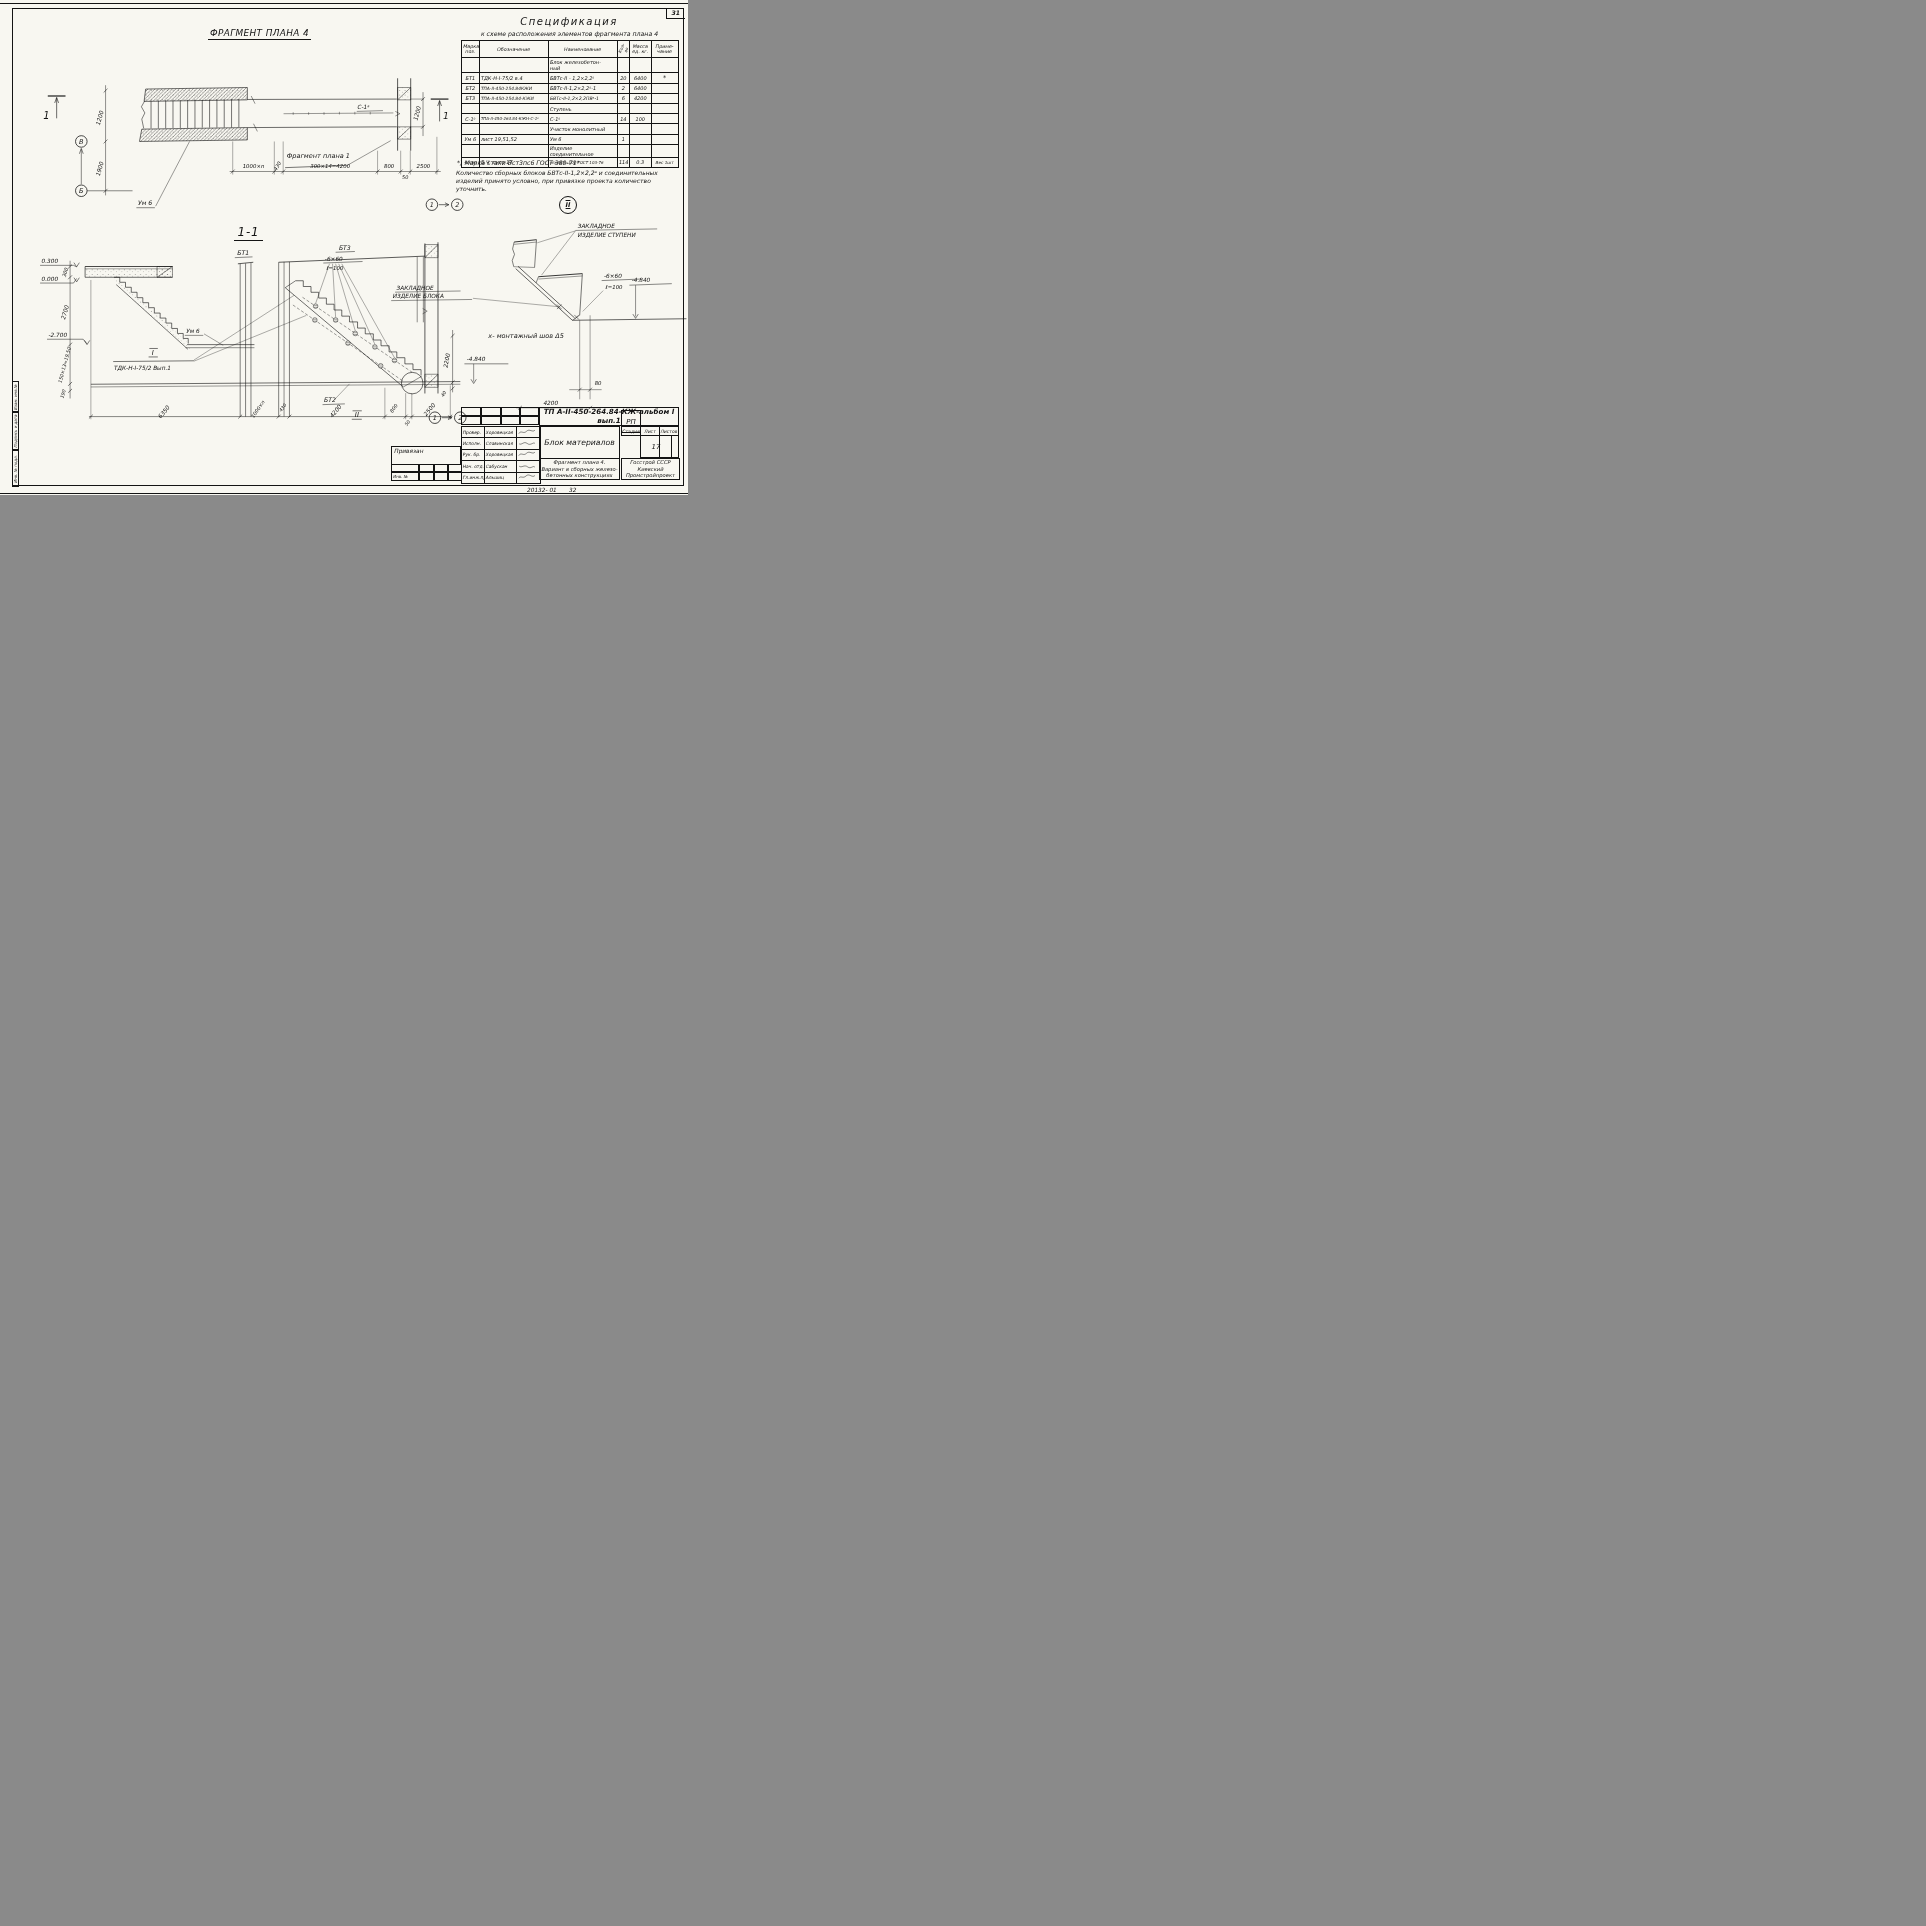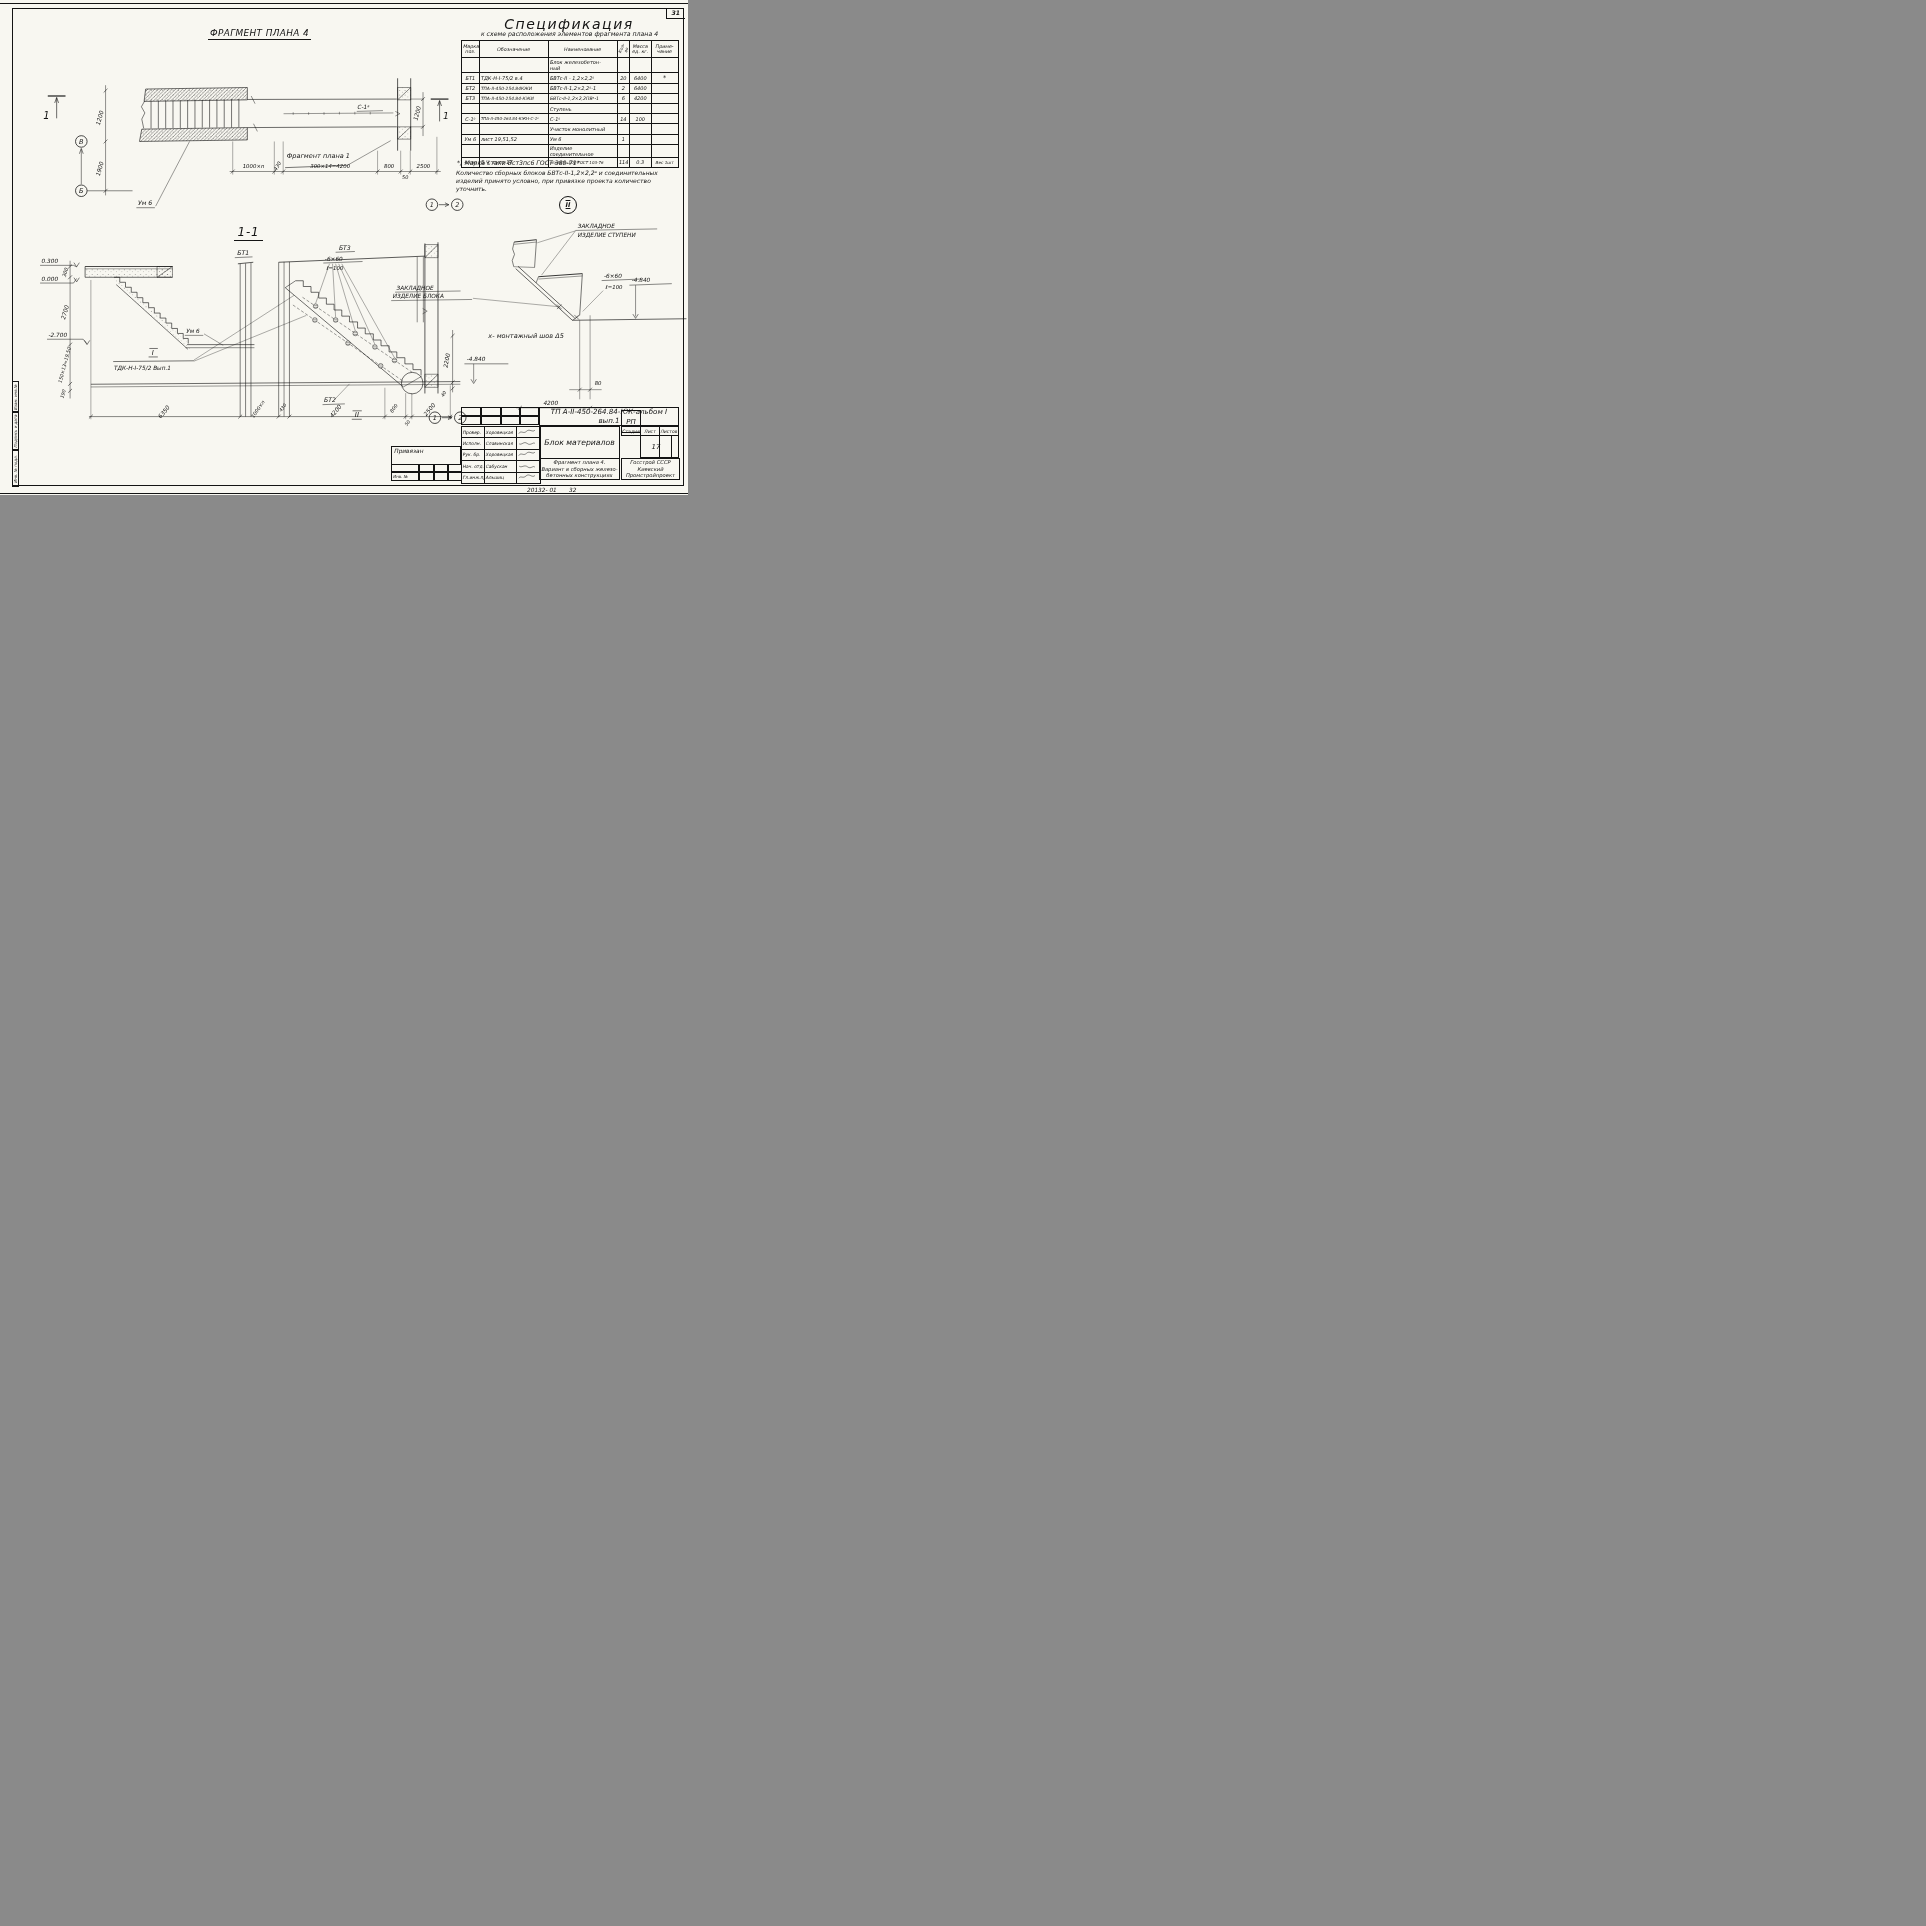--- a/index.html
+++ b/index.html
@@ -202,21 +202,21 @@
       </g>
       <text x="562" y="242" font-size="14" text-anchor="middle">1000×n</text>
       <text x="628" y="238" font-size="13" text-anchor="middle" transform="rotate(-60 628 238)">430</text>
       <text x="761" y="242" font-size="14" text-anchor="middle">300×14=4200</text>
       <text x="914" y="240" font-size="14" text-anchor="middle">800</text>
       <text x="956" y="270" font-size="13" text-anchor="middle">50</text>
       <text x="1003" y="242" font-size="14" text-anchor="middle">2500</text>
     </g>
   </svg>
 
-  <div class="lbl c" style="left:461px;top:16px;width:216px;font-size:14px;letter-spacing:1.5px;">Спецификация</div>
+  <div class="lbl c" style="left:461px;top:16px;width:216px;font-size:10px;letter-spacing:1.5px;">Спецификация</div>
   <div class="lbl c" style="left:455px;top:30px;width:229px;font-size:6.2px;">к схеме расположения элементов фрагмента плана 4</div>
 
   <table class="spec">
     <colgroup>
         <col style="width:17.7px">
         <col style="width:69px">
         <col style="width:69px">
         <col style="width:12.3px">
         <col style="width:21.6px">
         <col style="width:27px">
@@ -618,21 +618,21 @@
     <div></div>
       <div></div>
       <div></div>
       <div></div>
       <div></div>
       <div></div>
       <div></div>
       <div></div>
   </div>
 
-  <div class="tb" style="left:539px;top:407px;width:140px;height:18.5px;font-size:7.1px;">
+  <div class="tb" style="left:539px;top:407px;width:140px;height:18.5px;font-size:7.1px;font-weight:bold;">
     <span>ТП А-II-450-264.84-КЖ-альбом I вып.1</span>
   </div>
 
   <table class="roles">
     <colgroup>
         <col style="width:23px">
         <col style="width:32px">
         <col style="width:24px">
       </colgroup>
     <tbody>

